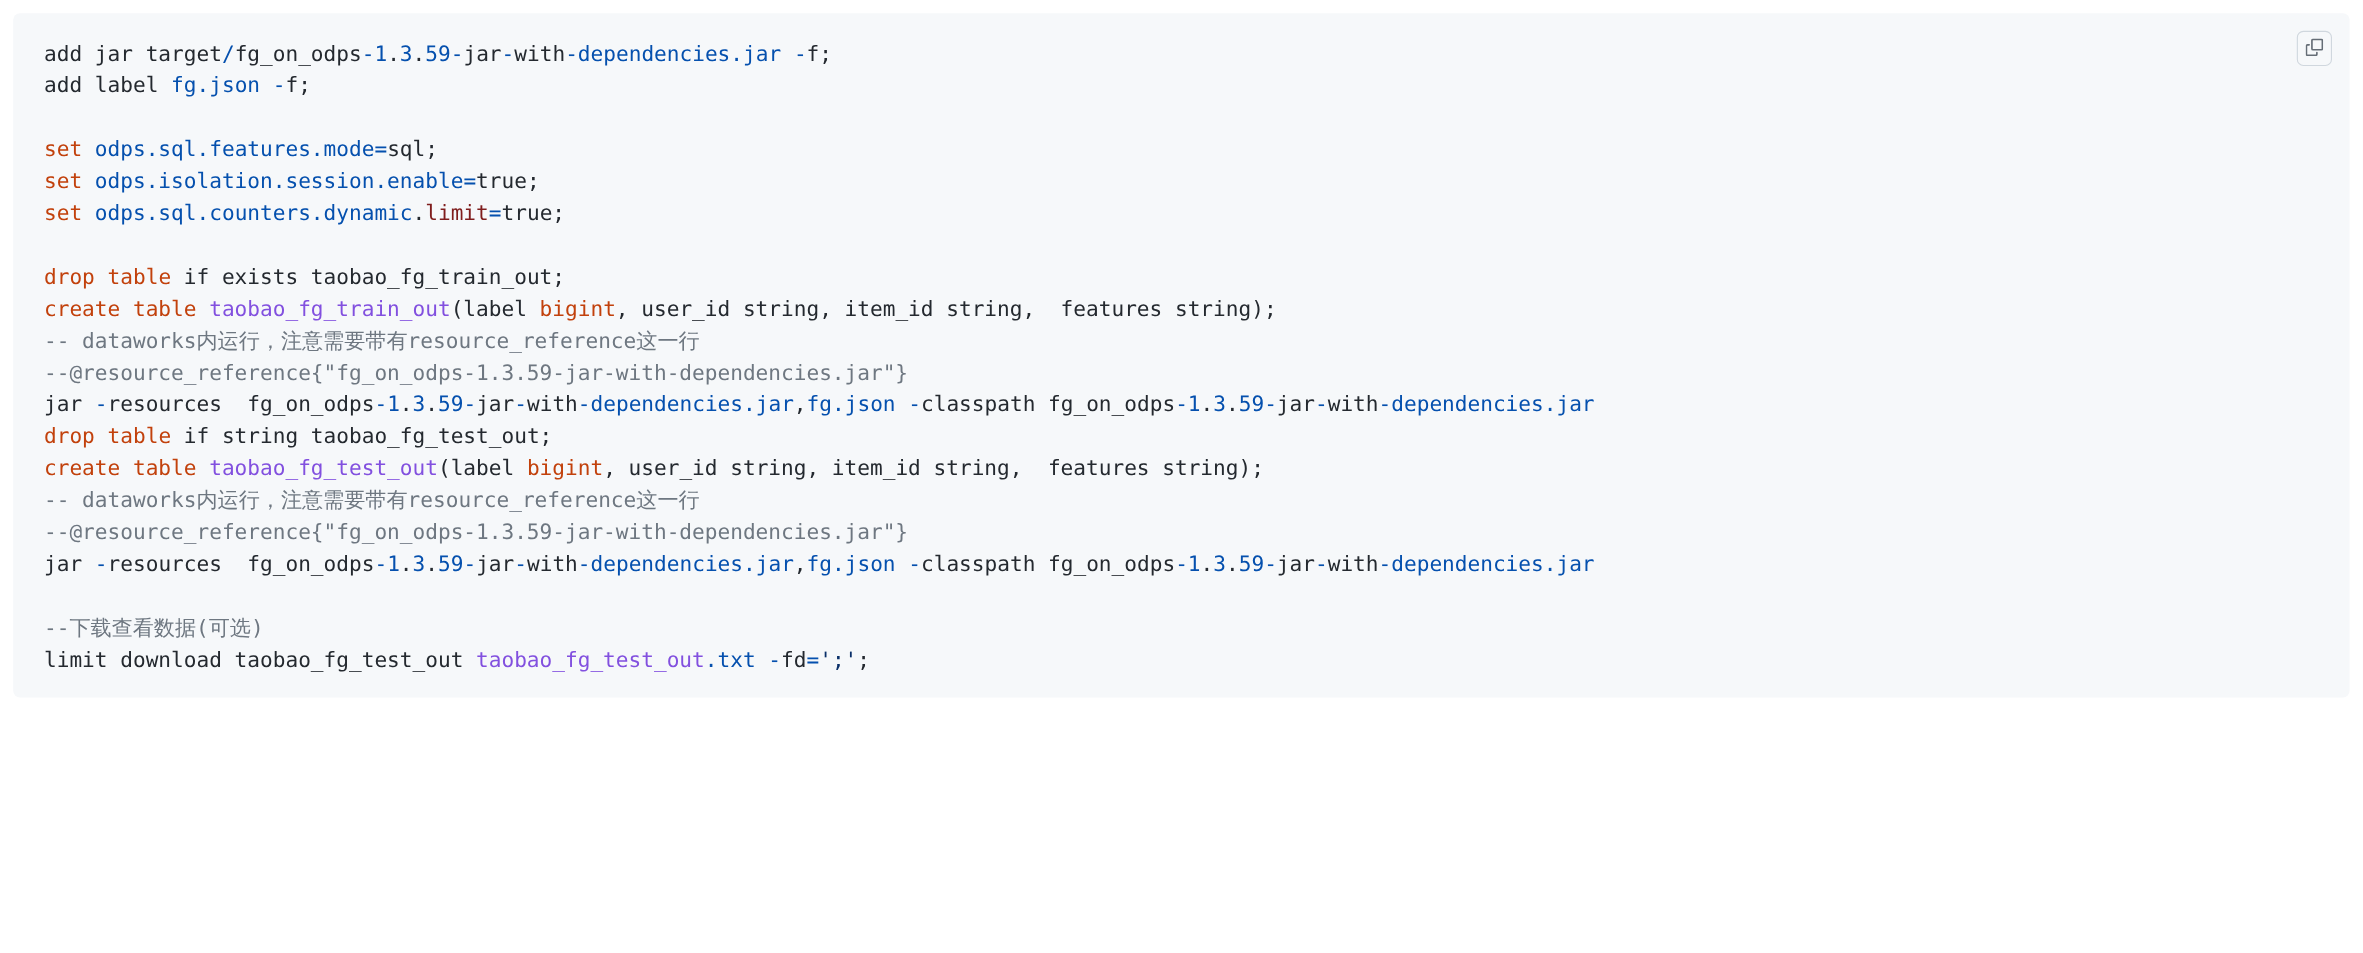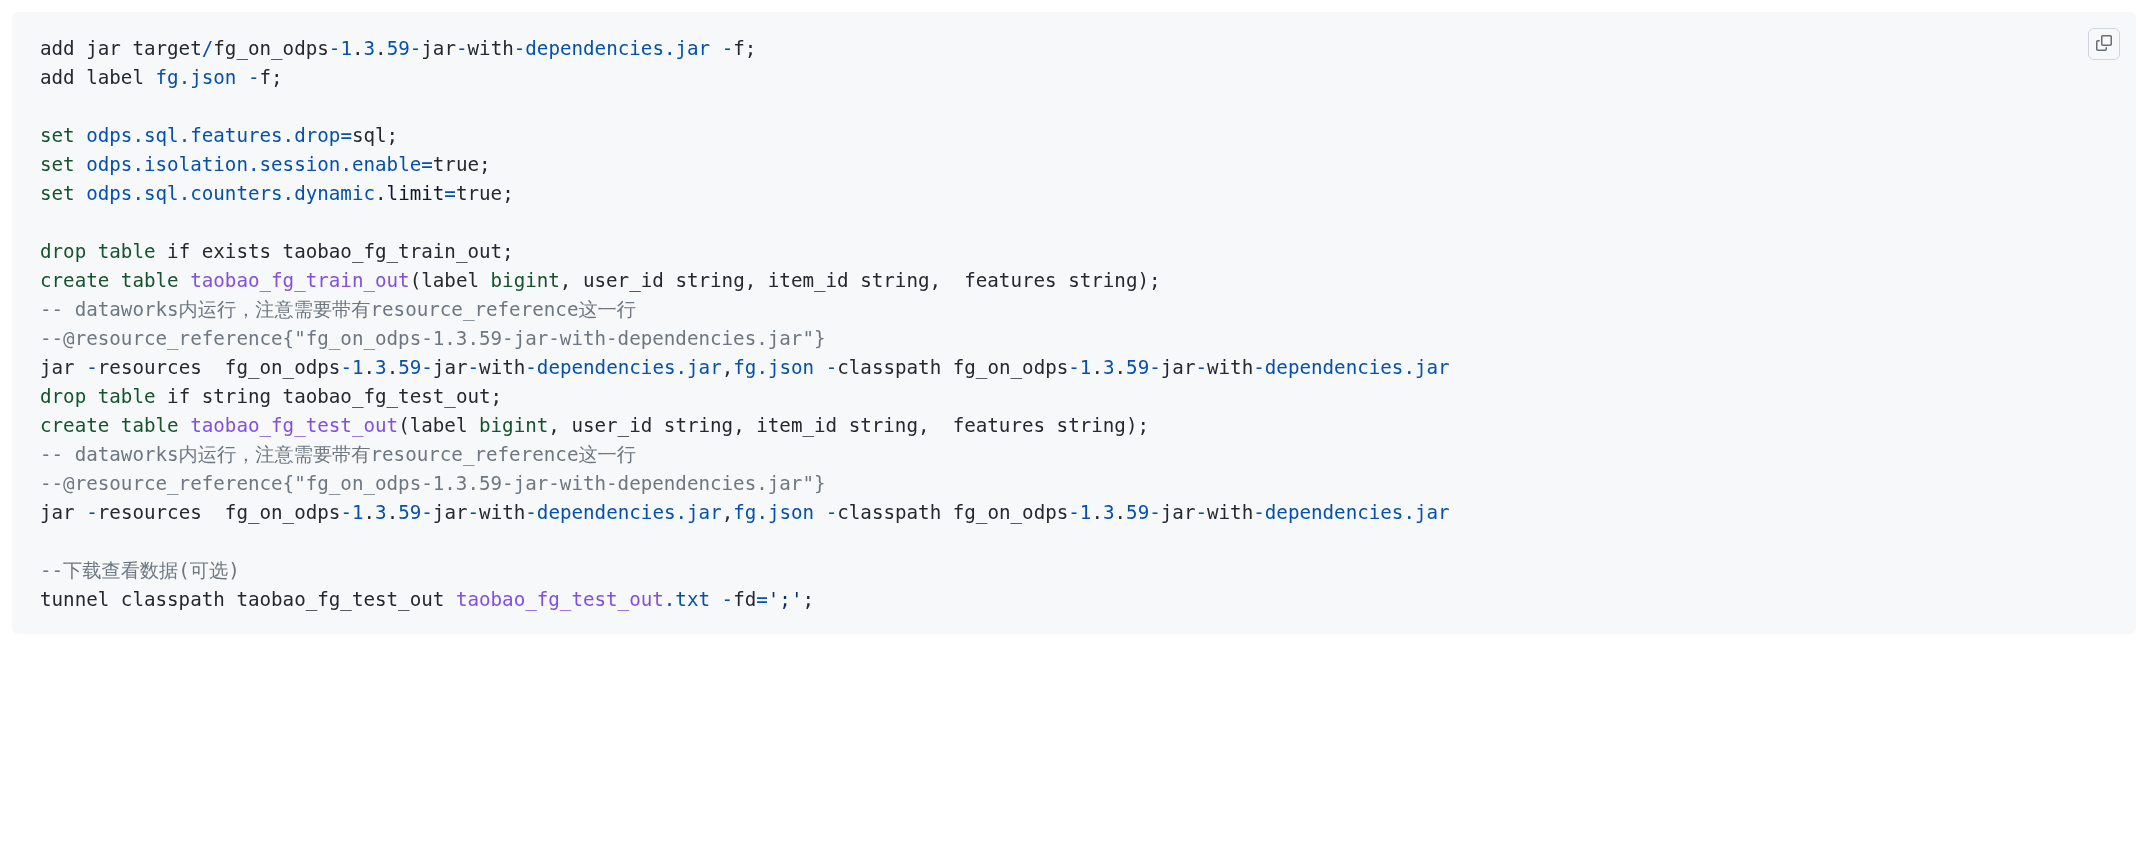--- a/index.html
+++ b/index.html
@@ -45,58 +45,58 @@
     align-items: center;
     justify-content: center;
     background: #f6f8fa;
     border: 1px solid #d0d7de;
     border-radius: 6px;
     cursor: pointer;
     color: #656d76;
   }
   .copy-btn svg { width: 16px; height: 16px; }
   
-  .kw  { color: #14532d; }  
+  .kw  { color: #c2410c; }  
   .id  { color: #8250df; text-align: center; }  
   .fn  { color: #0550ae; }  
   .num { color: #0550ae; }  
   .cm  { color: #6e7781; }  
   .str { color: #0a3069; }  
   .op  { color: #0550ae; }  
-  .limit { color: #0f172a; }
+  .limit { color: #7f1d1d; }
 </style>
 </head>
 <body>
 
 <div class="codeblock">
 
   <button class="copy-btn" aria-label="Copy">
     <span>
       <svg viewBox="0 0 16 16" fill="currentColor">
         <path d="M0 6.75C0 5.784.784 5 1.75 5h1.5a.75.75 0 0 1 0 1.5h-1.5a.25.25 0 0 0-.25.25v7.5c0 .138.112.25.25.25h7.5a.25.25 0 0 0 .25-.25v-1.5a.75.75 0 0 1 1.5 0v1.5A1.75 1.75 0 0 1 9.25 16h-7.5A1.75 1.75 0 0 1 0 14.25Z"></path>
         <path d="M5 1.75C5 .784 5.784 0 6.75 0h7.5C15.216 0 16 .784 16 1.75v7.5A1.75 1.75 0 0 1 14.25 11h-7.5A1.75 1.75 0 0 1 5 9.25Zm1.75-.25a.25.25 0 0 0-.25.25v7.5c0 .138.112.25.25.25h7.5a.25.25 0 0 0 .25-.25v-7.5a.25.25 0 0 0-.25-.25Z"></path>
       </svg>
     </span>
   </button>
 
   <div class="code-scroll">
 <pre><span><span>add jar target</span><span class="fn">/</span><span>fg_on_odps</span><span class="op">-</span><span class="num">1</span><span>.</span><span class="num">3</span><span>.</span><span class="num">59</span><span class="op">-</span><span>jar</span><span class="op">-</span><span>with</span><span class="op">-</span><span class="fn">dependencies</span><span class="fn">.jar</span><span class="op"> -</span><span>f;</span></span>
 <span><span>add label </span><span class="fn">fg</span><span class="fn">.json</span><span class="op"> -</span><span>f;</span></span>
 
-<span><span class="kw">set</span><span class="fn"> odps</span><span class="fn">.sql</span><span class="fn">.features</span><span class="fn">.drop</span><span class="op">=</span><span>sql;</span></span>
+<span><span class="kw">set</span><span class="fn"> odps</span><span class="fn">.sql</span><span class="fn">.features</span><span class="fn">.mode</span><span class="op">=</span><span>sql;</span></span>
 <span><span class="kw">set</span><span class="fn"> odps</span><span class="fn">.isolation</span><span class="fn">.session</span><span class="fn">.enable</span><span class="op">=</span><span>true;</span></span>
 <span><span class="kw">set</span><span class="fn"> odps</span><span class="fn">.sql</span><span class="fn">.counters</span><span class="fn">.dynamic</span><span>.</span><span class="limit">limit</span><span class="op">=</span><span>true;</span></span>
 
 <span><span class="kw">drop</span><span class="kw"> table</span><span> if exists taobao_fg_train_out;</span></span>
 <span><span class="kw">create</span><span class="kw"> table</span><span class="id"> taobao_fg_train_out</span><span>(label </span><span class="kw">bigint</span><span>, user_id string, item_id string,  features string);</span></span>
 <span><span class="cm">-- dataworks内运行，注意需要带有resource_reference这一行</span></span>
 <span><span class="cm">--@resource_reference{"fg_on_odps-1.3.59-jar-with-dependencies.jar"}</span></span>
 <span><span>jar </span><span class="op">-</span><span>resources  fg_on_odps</span><span class="op">-</span><span class="num">1</span><span>.</span><span class="num">3</span><span>.</span><span class="num">59</span><span class="op">-</span><span>jar</span><span class="op">-</span><span>with</span><span class="op">-</span><span class="fn">dependencies</span><span class="fn">.jar</span><span>,</span><span class="fn">fg</span><span class="fn">.json</span><span class="op"> -</span><span>classpath fg_on_odps</span><span class="op">-</span><span class="num">1</span><span>.</span><span class="num">3</span><span>.</span><span class="num">59</span><span class="op">-</span><span>jar</span><span class="op">-</span><span>with</span><span class="op">-</span><span class="fn">dependencies</span><span class="fn">.jar</span></span>
 <span><span class="kw">drop</span><span class="kw"> table</span><span> if string taobao_fg_test_out;</span></span>
 <span><span class="kw">create</span><span class="kw"> table</span><span class="id"> taobao_fg_test_out</span><span>(label </span><span class="kw">bigint</span><span>, user_id string, item_id string,  features string);</span></span>
 <span><span class="cm">-- dataworks内运行，注意需要带有resource_reference这一行</span></span>
 <span><span class="cm">--@resource_reference{"fg_on_odps-1.3.59-jar-with-dependencies.jar"}</span></span>
 <span><span>jar </span><span class="op">-</span><span>resources  fg_on_odps</span><span class="op">-</span><span class="num">1</span><span>.</span><span class="num">3</span><span>.</span><span class="num">59</span><span class="op">-</span><span>jar</span><span class="op">-</span><span>with</span><span class="op">-</span><span class="fn">dependencies</span><span class="fn">.jar</span><span>,</span><span class="fn">fg</span><span class="fn">.json</span><span class="op"> -</span><span>classpath fg_on_odps</span><span class="op">-</span><span class="num">1</span><span>.</span><span class="num">3</span><span>.</span><span class="num">59</span><span class="op">-</span><span>jar</span><span class="op">-</span><span>with</span><span class="op">-</span><span class="fn">dependencies</span><span class="fn">.jar</span></span>
 
 <span><span class="cm">--下载查看数据(可选)</span></span>
-<span><span>tunnel classpath taobao_fg_test_out </span><span class="id">taobao_fg_test_out</span><span class="fn">.txt</span><span class="op"> -</span><span>fd</span><span class="op">=</span><span class="str">';'</span><span>;</span></span></pre>
+<span><span>limit download taobao_fg_test_out </span><span class="id">taobao_fg_test_out</span><span class="fn">.txt</span><span class="op"> -</span><span>fd</span><span class="op">=</span><span class="str">';'</span><span>;</span></span></pre>
   </div>
 </div>
 
 </body></html>

